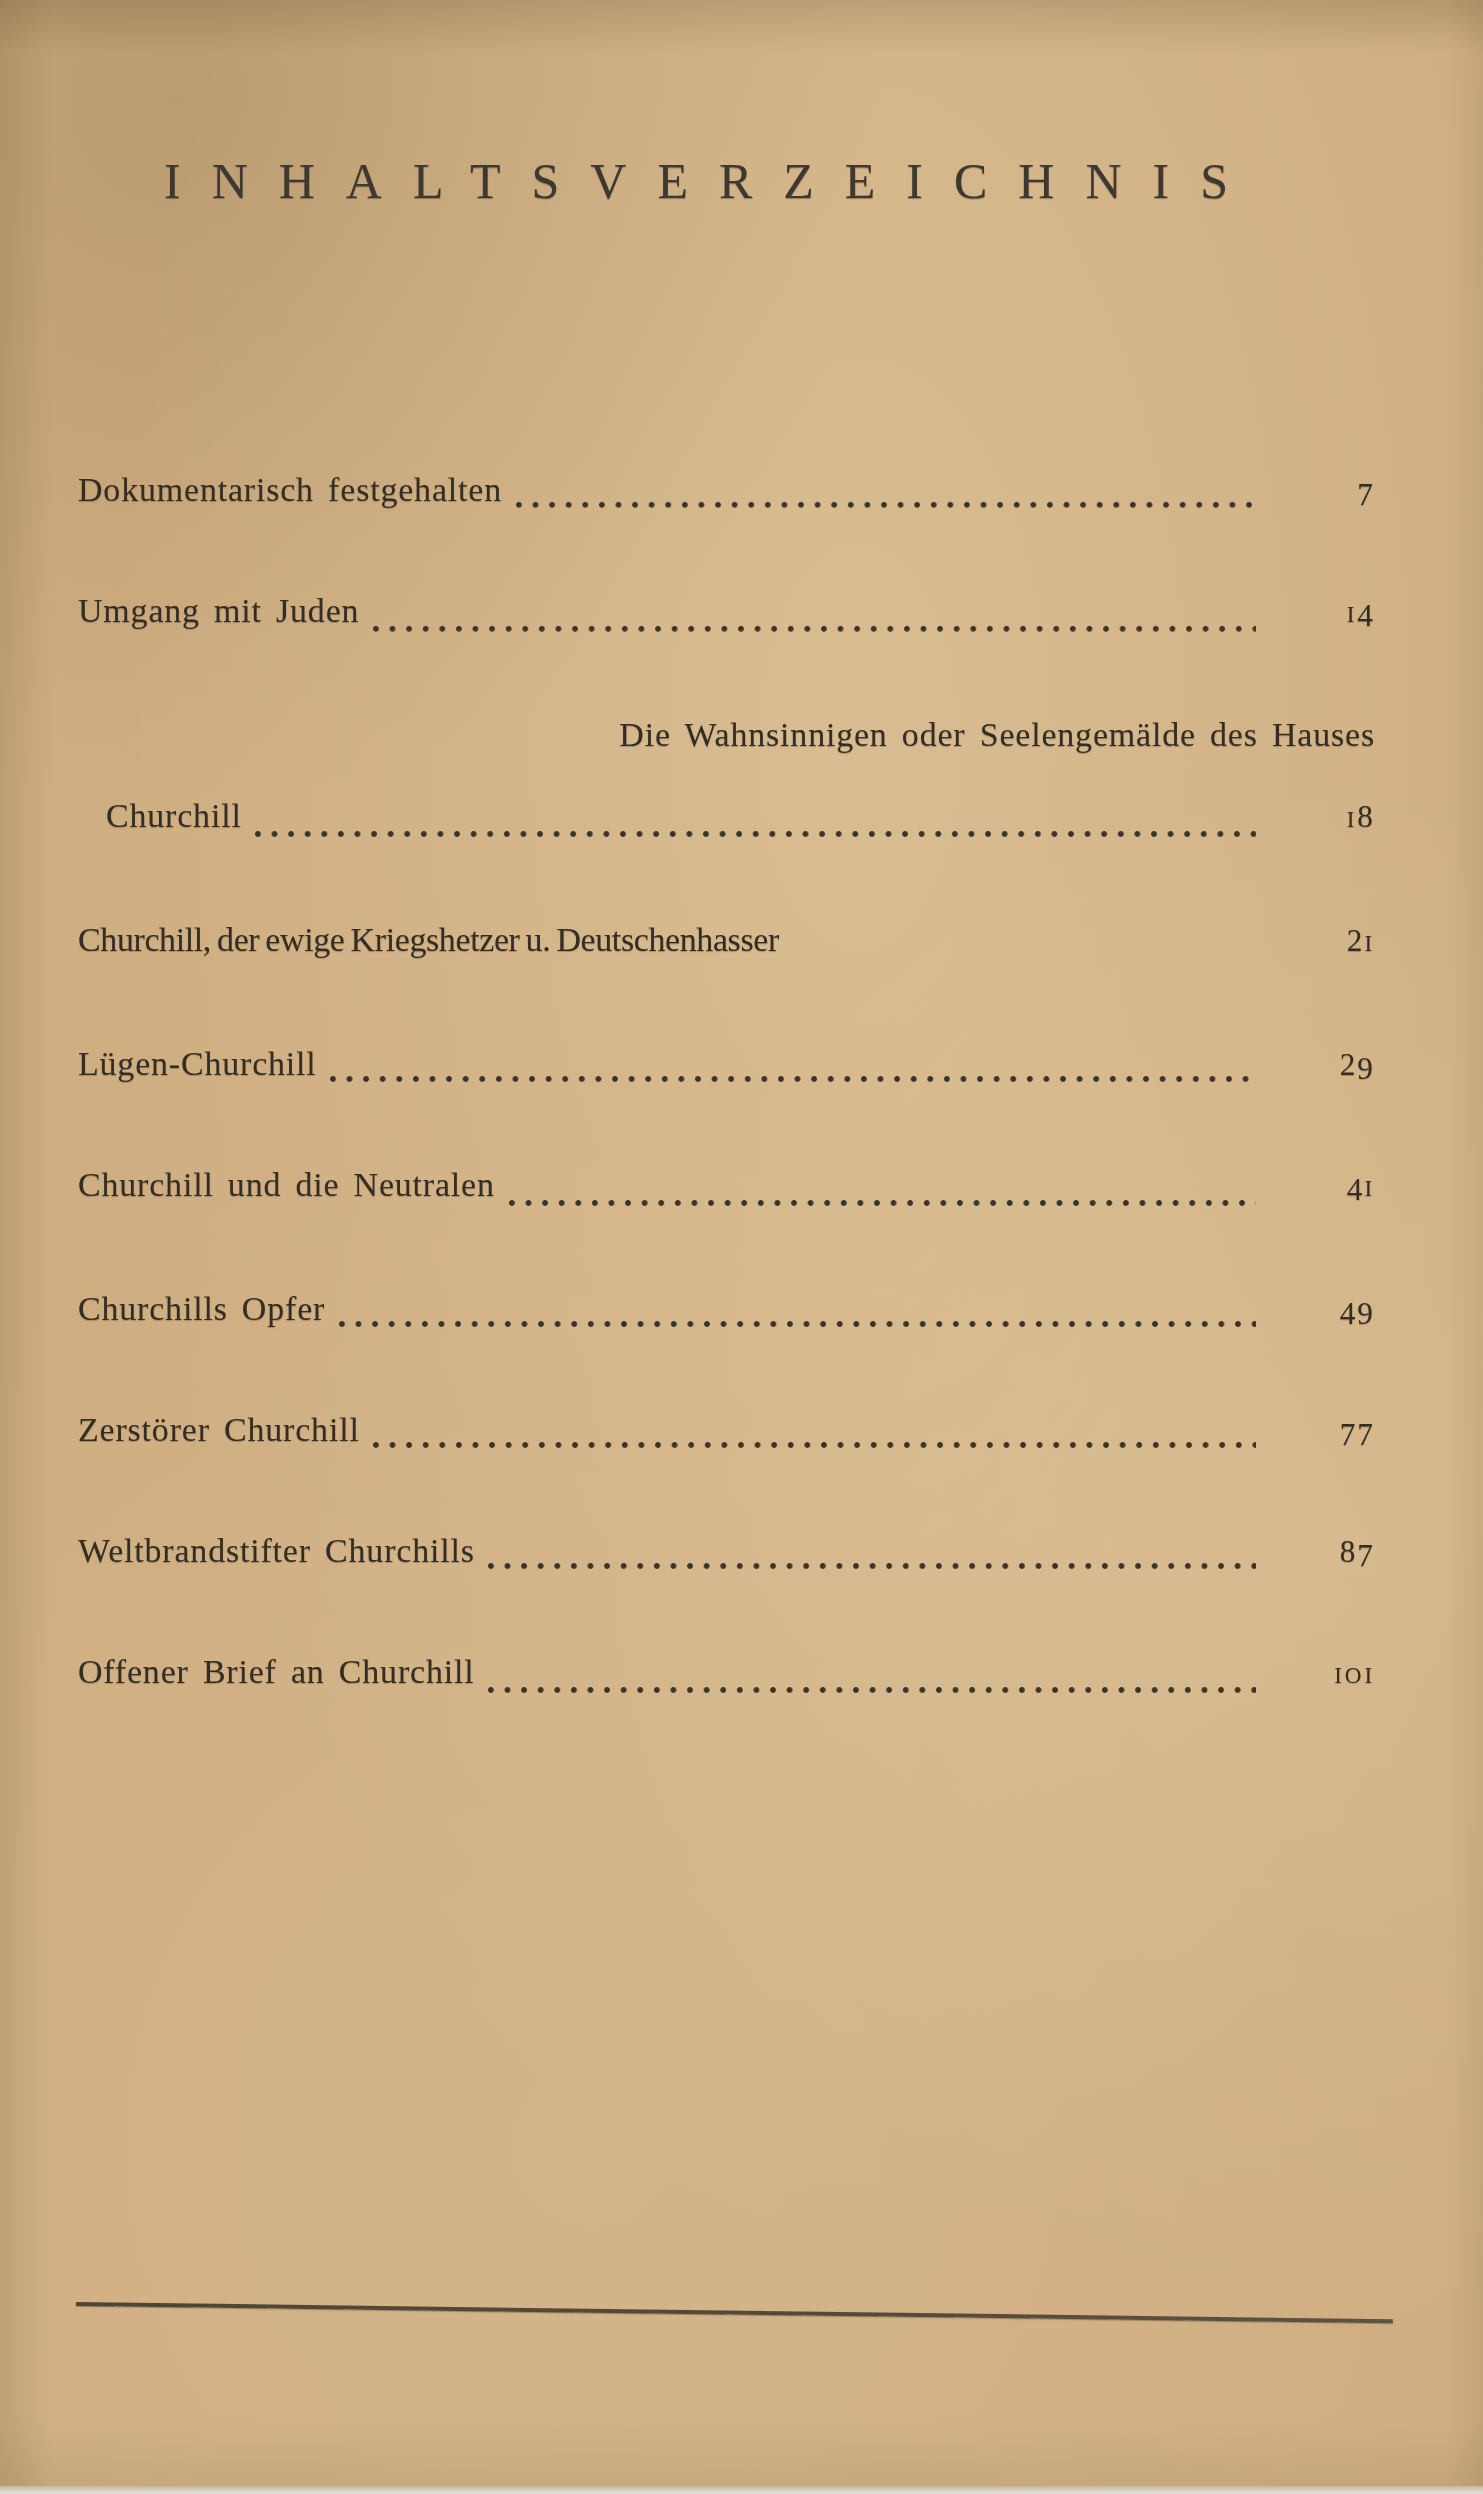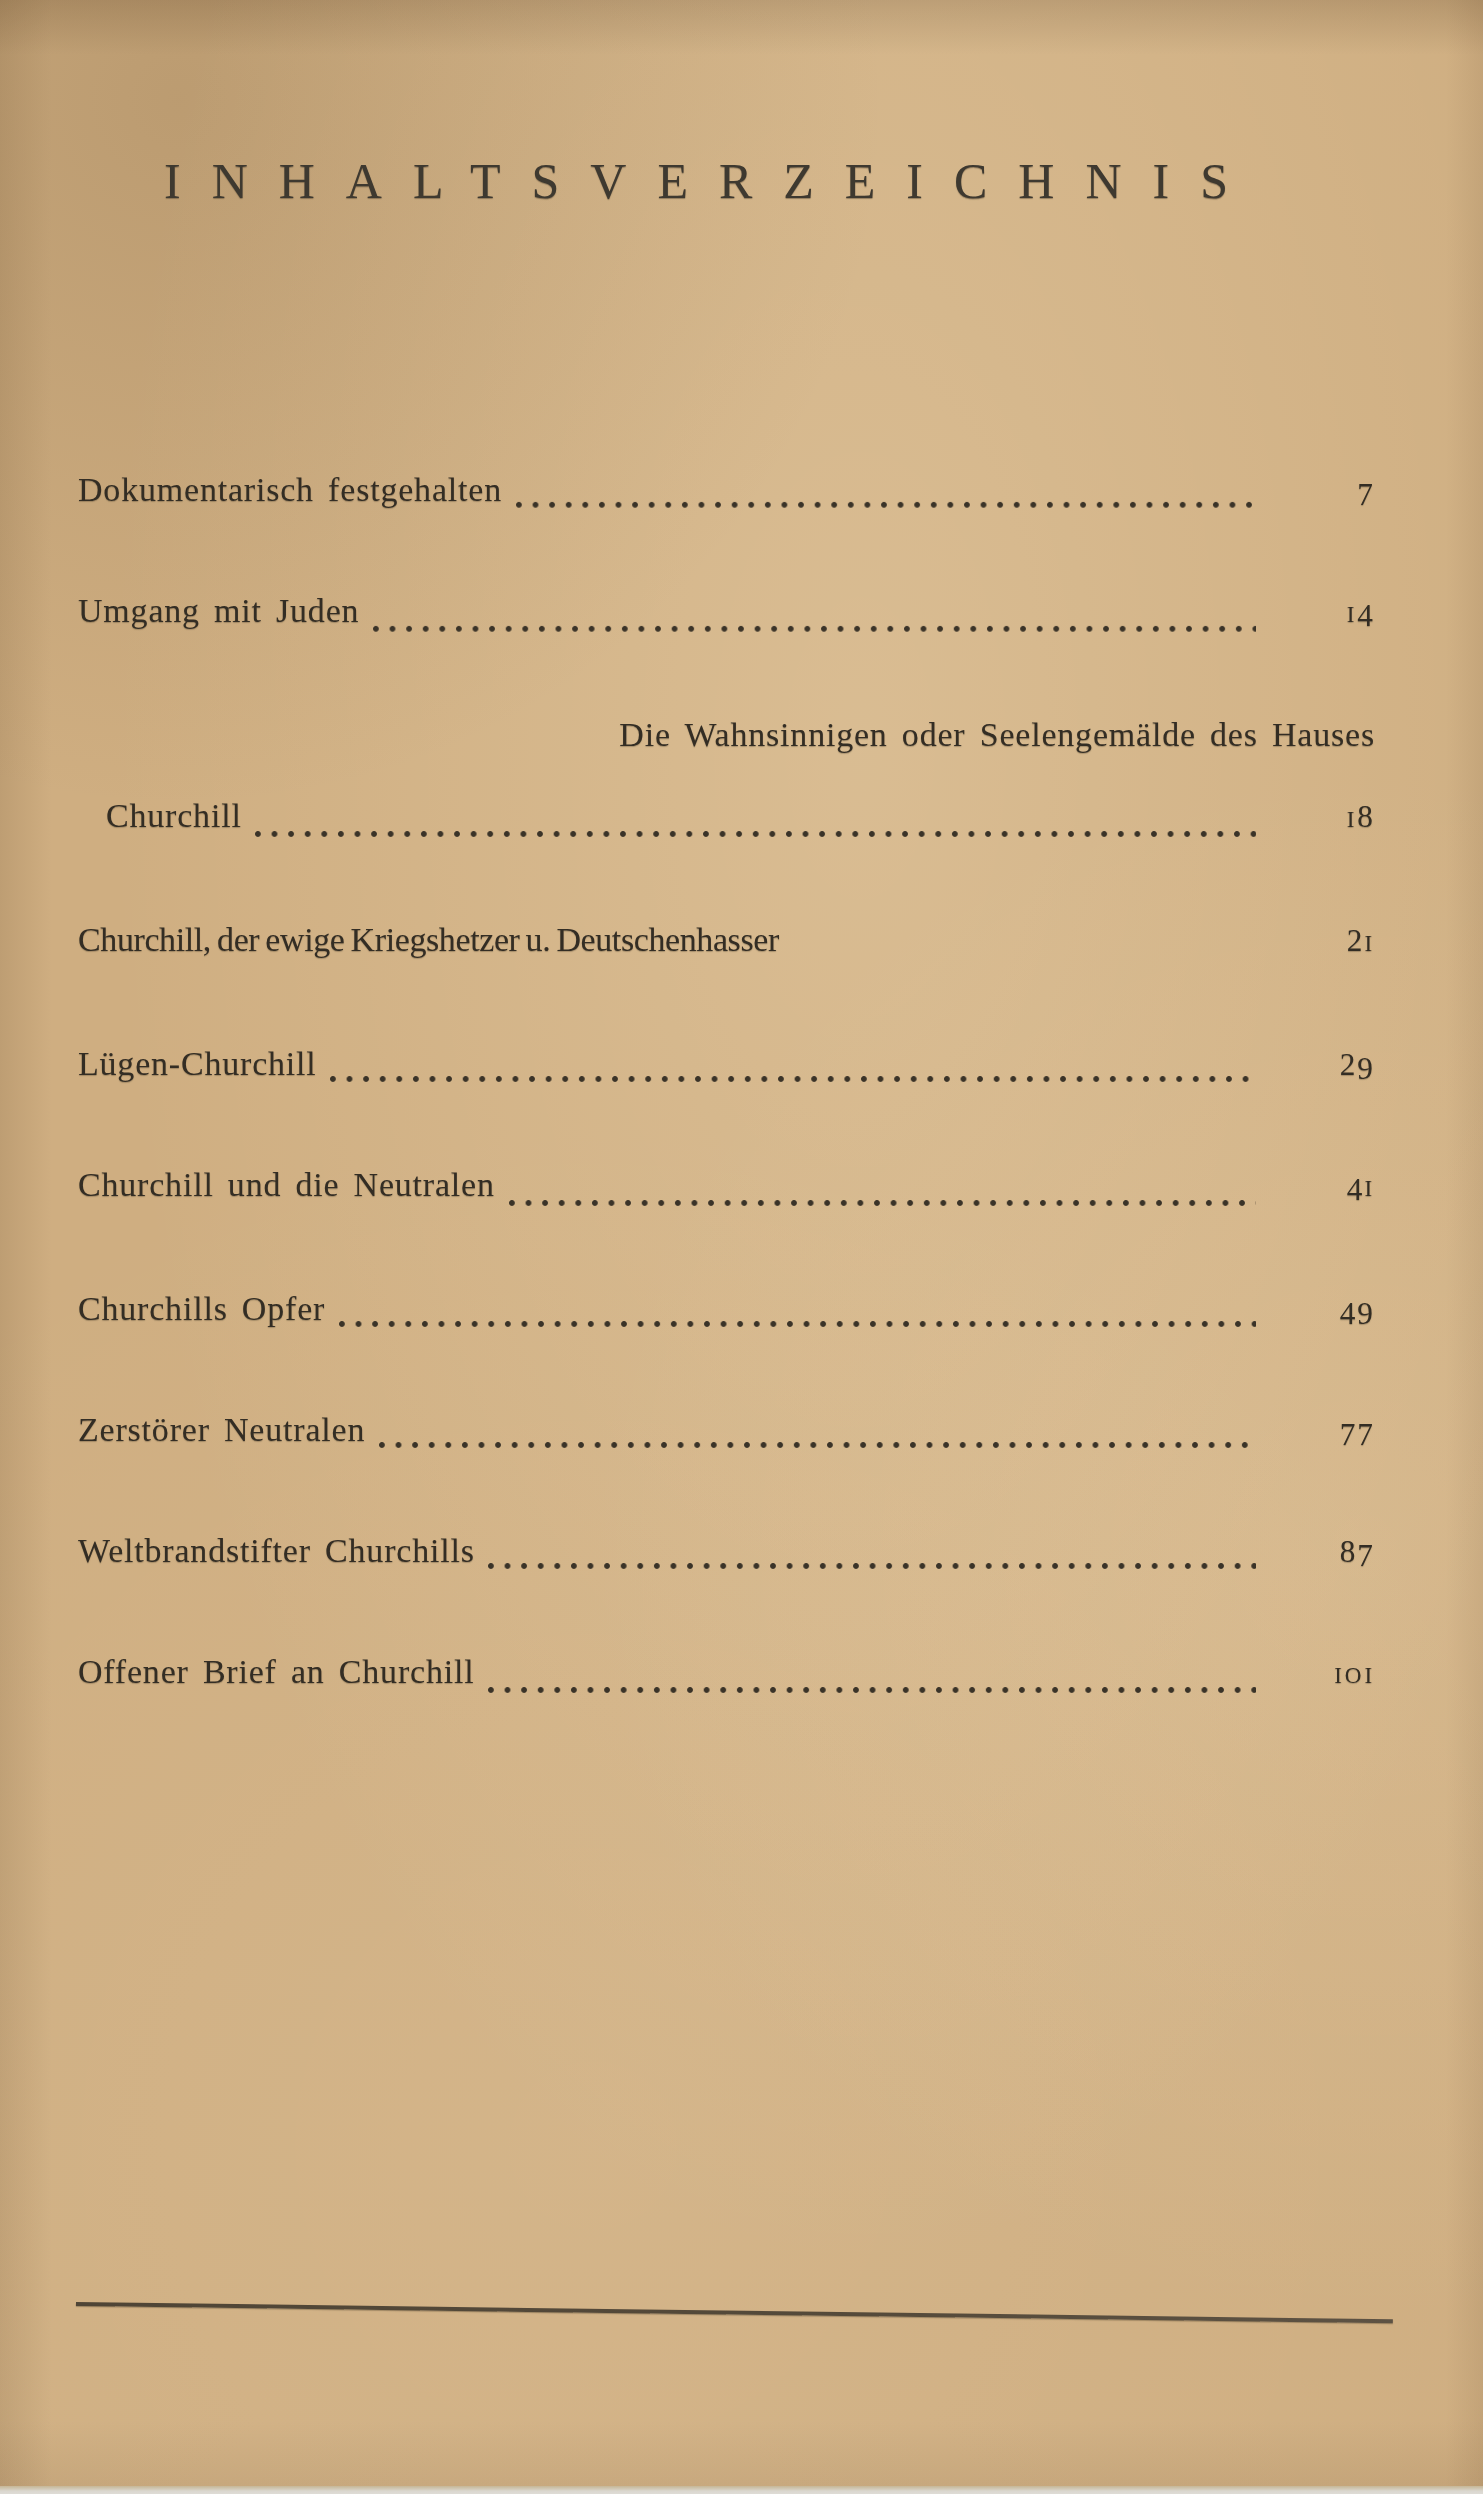--- a/index.html
+++ b/index.html
@@ -145,21 +145,21 @@
       <span class="pg pagenum"><span class="dsc">4</span><span class="osf">I</span></span>
     </li>
 
     <li class="row">
       <span class="etitle">Churchills Opfer</span>
       <span class="dots"></span>
       <span class="pg pagenum"><span class="dsc">4</span><span class="dsc">9</span></span>
     </li>
 
     <li class="row">
-      <span class="etitle">Zerstörer Neutralen</span>
+      <span class="etitle">Zerstörer Churchill</span>
       <span class="dots"></span>
       <span class="pg pagenum"><span class="dsc">7</span><span class="dsc">7</span></span>
     </li>
 
     <li class="row">
       <span class="etitle">Weltbrandstifter Churchills</span>
       <span class="dots"></span>
       <span class="pg pagenum">8<span class="dsc">7</span></span>
     </li>
 

